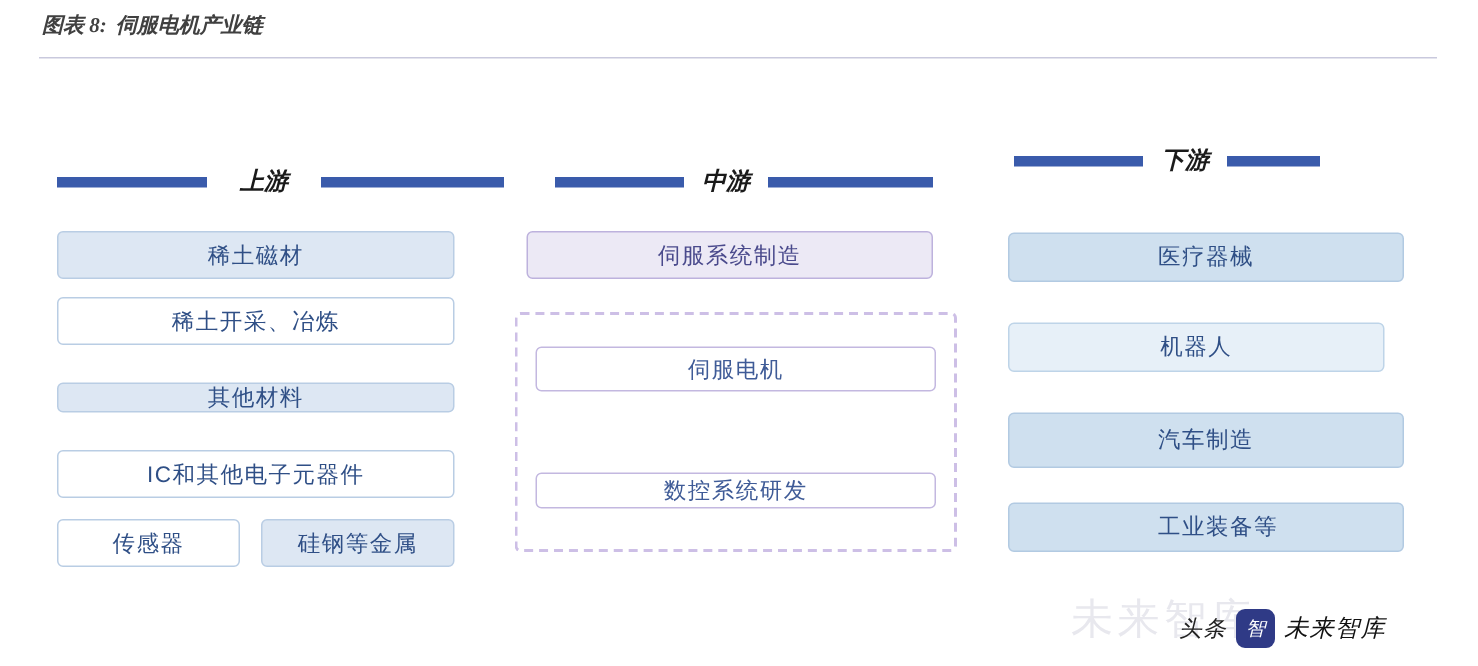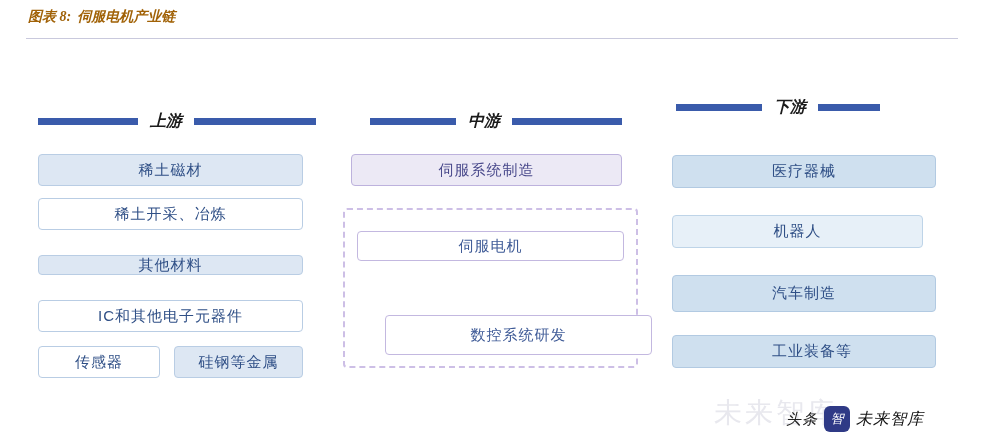--- a/index.html
+++ b/index.html
@@ -19,21 +19,21 @@
     width: 985px;
     height: 444px;
     background: #ffffff;
   }
   
   .caption {
     position: absolute;
     left: 28px;
     top: 8px;
     font-size: 14px;
-    color: #a16207;
+    color: #404040;
     font-weight: bold;
     font-style: italic;
     font-family: "Liberation Serif", serif;
     white-space: nowrap;
   }
   .caption .cap-label { margin-right: 6px; }
   .rule {
     position: absolute;
     left: 26px;
     top: 38px;
@@ -162,21 +162,21 @@
 </head>
 <body>
 
 <div class="page">
 
   <div class="caption">
     <span class="cap-label">图表 8:</span><span>伺服电机产业链</span>
   </div>
   <div class="rule"></div>
 
-  <div class="sec-head" style="left:38px; top:110px; width:300px;">
+  <div class="sec-head" style="left:38px; top:110px; width:300px;gap:10px;">
     <div class="sec-bar" style="width:100px;"></div>
     <div class="sec-title">上游</div>
     <div class="sec-bar" style="width:122px;"></div>
   </div>
 
   <div class="sec-head" style="left:370px; top:110px; width:290px;">
     <div class="sec-bar" style="width:86px;"></div>
     <div class="sec-title">中游</div>
     <div class="sec-bar" style="width:110px;"></div>
   </div>
@@ -190,21 +190,21 @@
   <div class="box blue-fill" style="left:38px; top:154px; width:265px; height:32px;">稀土磁材</div>
   <div class="box white-blue" style="left:38px; top:198px; width:265px; height:32px;">稀土开采、冶炼</div>
   <div class="box blue-fill" style="left:38px; top:255px; width:265px; height:20px;">其他材料</div>
   <div class="box white-blue" style="left:38px; top:300px; width:265px; height:32px;">IC和其他电子元器件</div>
   <div class="box white-blue" style="left:38px; top:346px; width:122px; height:32px;">传感器</div>
   <div class="box blue-fill" style="left:174px; top:346px; width:129px; height:32px;">硅钢等金属</div>
 
   <div class="box mid-purple" style="left:351px; top:154px; width:271px; height:32px;">伺服系统制造</div>
   <div class="dashed-group" style="left:343px; top:208px; width:295px; height:160px;"></div>
   <div class="box mid-white" style="left:357px; top:231px; width:267px; height:30px;">伺服电机</div>
-  <div class="box mid-white" style="left:357px; top:315px; width:267px; height:40px;margin-left:28px;">数控系统研发</div>
+  <div class="box mid-white" style="left:357px; top:315px; width:267px; height:24px;">数控系统研发</div>
 
   <div class="box down-fill" style="left:672px; top:155px; width:264px; height:33px;">医疗器械</div>
   <div class="box down-light" style="left:672px; top:215px; width:251px; height:33px;">机器人</div>
   <div class="box down-fill" style="left:672px; top:275px; width:264px; height:37px;">汽车制造</div>
   <div class="box down-fill" style="left:672px; top:335px; width:264px; height:33px;padding-left:16px;">工业装备等</div>
 
   <div class="wm-text">未来智库</div>
   <div class="logo">
     <span class="logo-badge">头条</span>
     <span class="logo-mark">智</span>

